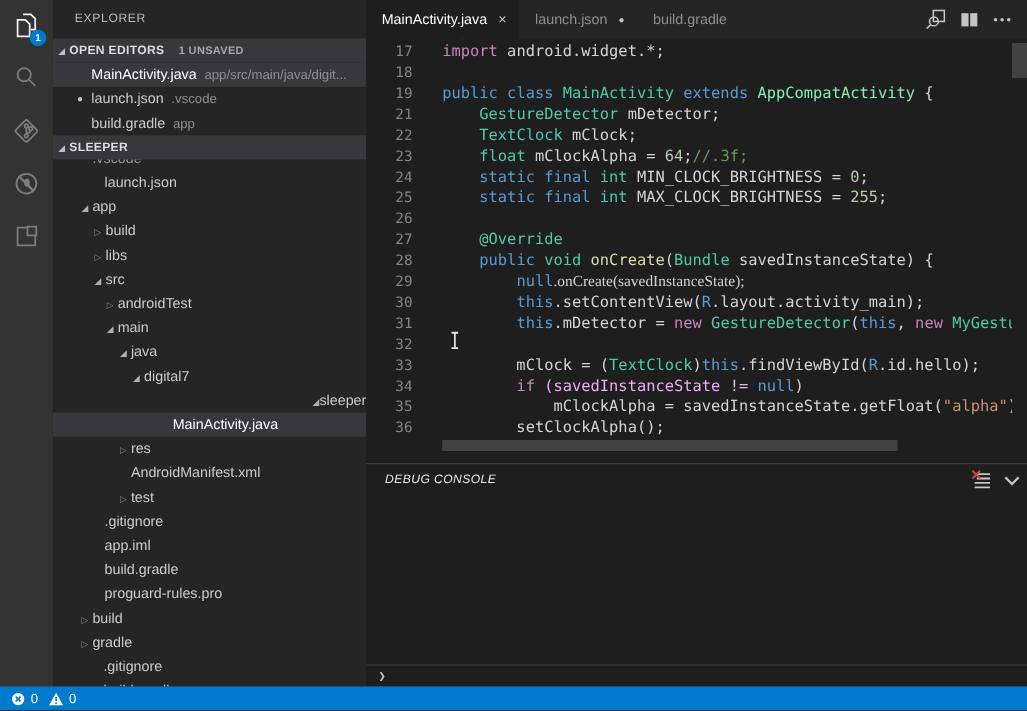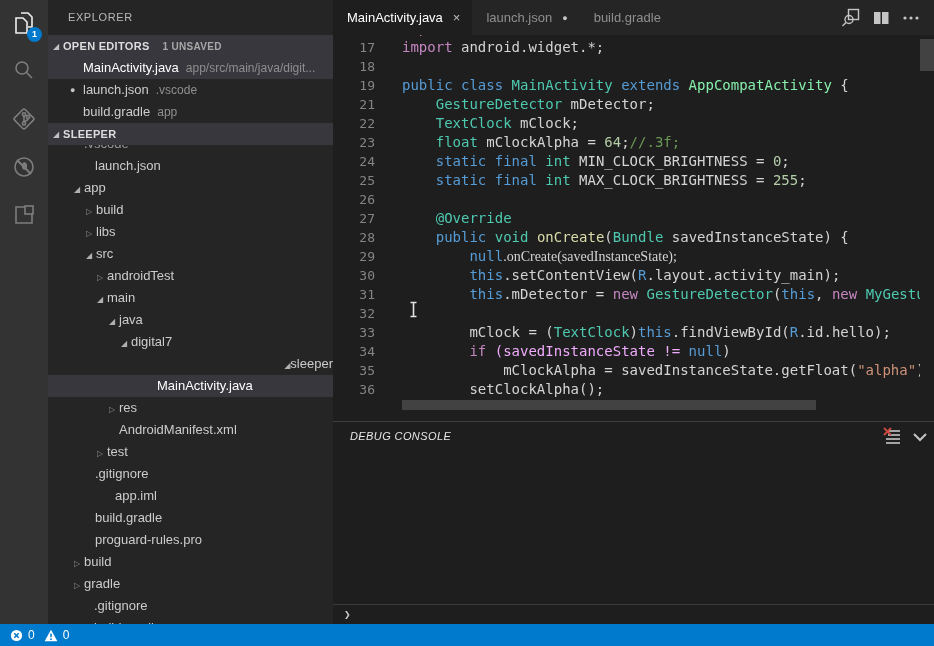--- a/index.html
+++ b/index.html
@@ -164,23 +164,23 @@
       <div class="tree-row" style="padding-left: 38px;"><span class="twisty col">▷</span><span>libs</span></div>
       <div class="tree-row" style="padding-left: 38px;"><span class="twisty">◢</span><span>src</span></div>
       <div class="tree-row" style="padding-left: 49px;"><span class="twisty col">▷</span><span>androidTest</span></div>
       <div class="tree-row" style="padding-left: 49px;"><span class="twisty">◢</span><span>main</span></div>
       <div class="tree-row" style="padding-left: 61px;"><span class="twisty">◢</span><span>java</span></div>
       <div class="tree-row" style="padding-left: 73px;"><span class="twisty">◢</span><span>digital7</span></div>
       <div class="tree-row" style="padding-left: 85px; text-align: right;"><span class="twisty">◢</span><span>sleeper</span></div>
       <div class="tree-row selected" style="padding-left: 109px;"><span>MainActivity.java</span></div>
       <div class="tree-row" style="padding-left: 61px;"><span class="twisty col">▷</span><span>res</span></div>
       <div class="tree-row" style="padding-left: 71px;"><span>AndroidManifest.xml</span></div>
-      <div class="tree-row" style="padding-left: 49px;"><span class="twisty col">▷</span><span>test</span></div>
+      <div class="tree-row" style="padding-left: 49px; margin-left: 12px;"><span class="twisty col">▷</span><span>test</span></div>
       <div class="tree-row" style="padding-left: 47px;"><span>.gitignore</span></div>
-      <div class="tree-row" style="padding-left: 67px;"><span>app.iml</span></div>
+      <div class="tree-row" style="padding-left: 47px;"><span>app.iml</span></div>
       <div class="tree-row" style="padding-left: 47px;"><span>build.gradle</span></div>
       <div class="tree-row" style="padding-left: 47px;"><span>proguard-rules.pro</span></div>
       <div class="tree-row" style="padding-left: 26px;"><span class="twisty col">▷</span><span>build</span></div>
       <div class="tree-row" style="padding-left: 26px;"><span class="twisty col">▷</span><span>gradle</span></div>
       <div class="tree-row" style="padding-left: 46px;"><span>.gitignore</span></div>
       <div class="tree-row" style="padding-left: 46px;"><span>build.gradle</span></div>
     </div>
 </div>
 
 <div class="editor-group">

